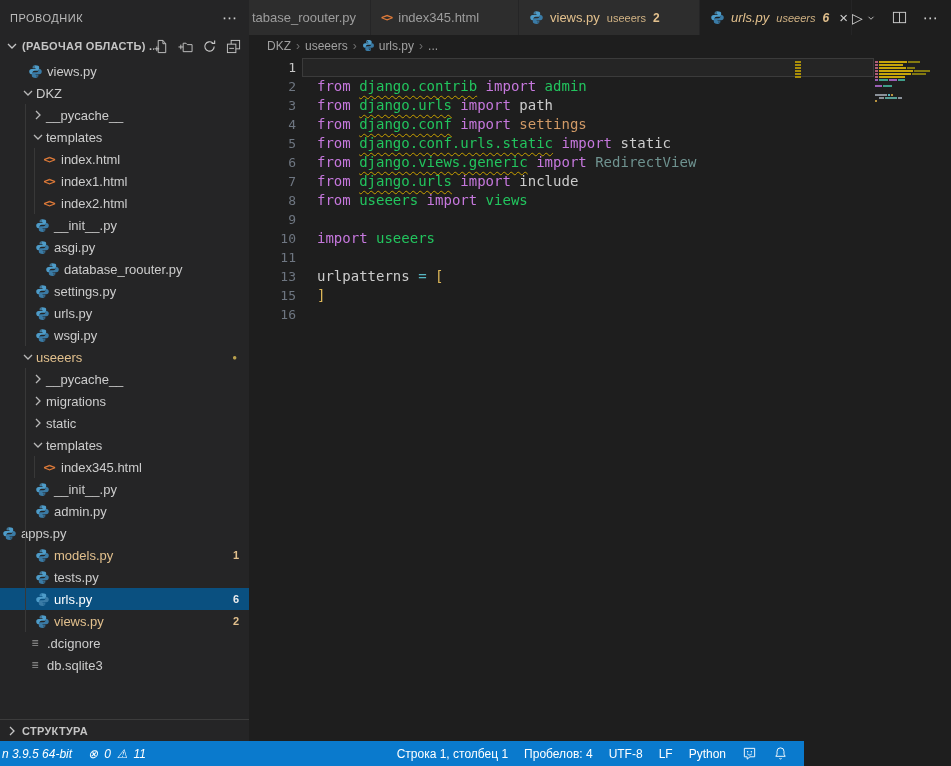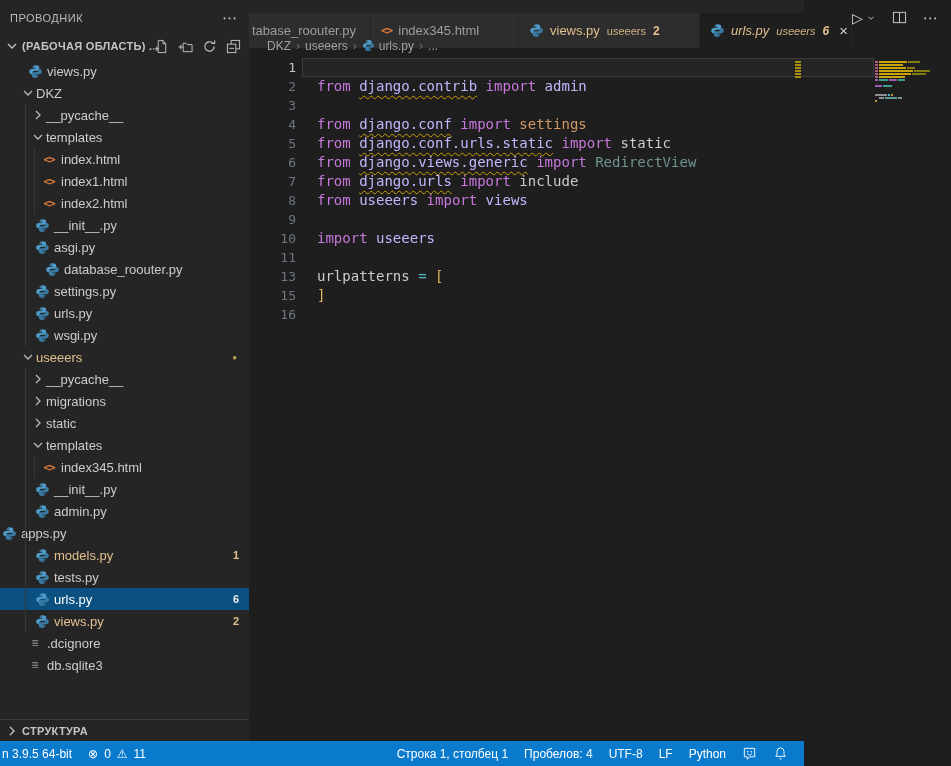--- a/index.html
+++ b/index.html
@@ -61,40 +61,40 @@
   .bc-ico{display:flex;}
 
   
   .code-wrap{flex:1;position:relative;font-family:"DejaVu Sans Mono",monospace;font-size:14px;line-height:19px;min-height:0;}
   .code-lines{position:absolute;left:0;top:2px;right:0;}
   .cline{display:flex;height:19px;}
   .lnum{width:47px;flex:none;text-align:right;color:#6e7681;font-size:13px;}
   .lnum.cur{color:#c6c6c6;}
   .ltxt{padding-left:21px;white-space:pre;position:relative;}
   .tok.kw{color:#c678dd;margin-top:40px;}
-  .tok.teal{color:#c4b5fd;}
+  .tok.teal{color:#22c55e;}
   .tok.pl{color:#cccccc;}
   .tok.orange{color:#d19a66;}
   .tok.dim{color:#6f9390;}
   .tok.op{color:#56b6c2;}
   .tok.br{color:#ddb758;}
   .tok.str{color:#9aa097;}
   .tok.sq{text-decoration:underline;text-decoration-style:wavy;text-decoration-color:#c8a000;
           text-decoration-thickness:1px;text-underline-offset:4px;text-decoration-skip-ink:none;}
   .iguide{position:absolute;left:1px;top:0;height:19px;width:1px;background:#3c3c3c;}
   .curbox{position:absolute;left:53px;top:2px;width:570px;height:17px;
           background:rgba(255,255,255,.03);border:1px solid rgba(255,255,255,.10);pointer-events:none;}
   .minimap{position:absolute;left:626px;top:2px;width:64px;height:120px;cursor:pointer;}
   .mseg{position:absolute;height:2px;}
   .ruler{position:absolute;right:0;top:2px;width:10px;bottom:0;}
   .rtick{position:absolute;right:3px;width:6px;height:2px;background:#a98e0a;}
 
   
   .statusbar{height:25px;flex:none;background:#0a7acd;display:flex;align-items:center;color:#fff;font-size:12px;}
-  .sb-left{display:flex;align-items:flex-start;height:100%;}
+  .sb-left{display:flex;align-items:flex-start;height:100%;font-style:italic;}
   .sb-right{margin-left:auto;display:flex;align-items:flex-end;height:100%;padding-right:8px;}
   .sb-item{display:flex;align-items:center;gap:4px;padding:0 8px;height:100%;cursor:pointer;white-space:nowrap;}
   .sb-item.ver{padding-left:2px;}
   .probs{gap:6px;}
   .p-ico{font-size:12px;}
   svg{display:block;}
 </style>
 </head>
 <body>
 
@@ -462,21 +462,21 @@
             <svg width="16" height="16" viewBox="0 0 16 16">
               <path d="M6 4l4 4-4 4" fill="none" stroke="#c5c5c5" stroke-width="1.3"></path>
             </svg>
           </span>
         <span class="lbl">СТРУКТУРА</span>
       </div>
     </div>
 
     <div class="editor">
       <div class="tabbar">
-        <span id="tabs-mount" style="display:flex;margin-top:13px;">
+        <span id="tabs-mount" style="display:flex;">
             <div class="tab" style="width: 122px; padding-left: 3px;">
               <span class="t-title">tabase_roouter.py</span>
             </div>
             <div class="tab" style="width: 148px;">
               <span class="tico html-ico">&lt;&gt;</span>
               <span class="t-title">index345.html</span>
             </div>
             <div class="tab" style="width: 181px;">
               <span class="tico">
                 <svg width="15" height="15" viewBox="0 0 16 16">
@@ -548,20 +548,21 @@
             <div class="cline">
               <span class="lnum cur">1</span>
               <span class="ltxt"></span>
             </div>
             <div class="cline">
               <span class="lnum">2</span>
               <span class="ltxt"><span class="tok kw">from </span><span class="tok teal sq">django.contrib</span><span class="tok kw"> import </span><span class="tok teal">admin</span></span>
             </div>
             <div class="cline">
               <span class="lnum">3</span>
+              <span class="ltxt"><span class="tok kw">from </span><span class="tok teal sq">django.urls</span><span class="tok kw"> import </span><span class="tok pl">path</span></span>
             </div>
             <div class="cline">
               <span class="lnum">4</span>
               <span class="ltxt"><span class="tok kw">from </span><span class="tok teal sq">django.conf</span><span class="tok kw"> import </span><span class="tok orange">settings</span></span>
             </div>
             <div class="cline">
               <span class="lnum">5</span>
               <span class="ltxt"><span class="tok kw">from </span><span class="tok teal sq">django.conf.urls.static</span><span class="tok kw"> import </span><span class="tok pl">static</span></span>
             </div>
             <div class="cline">

